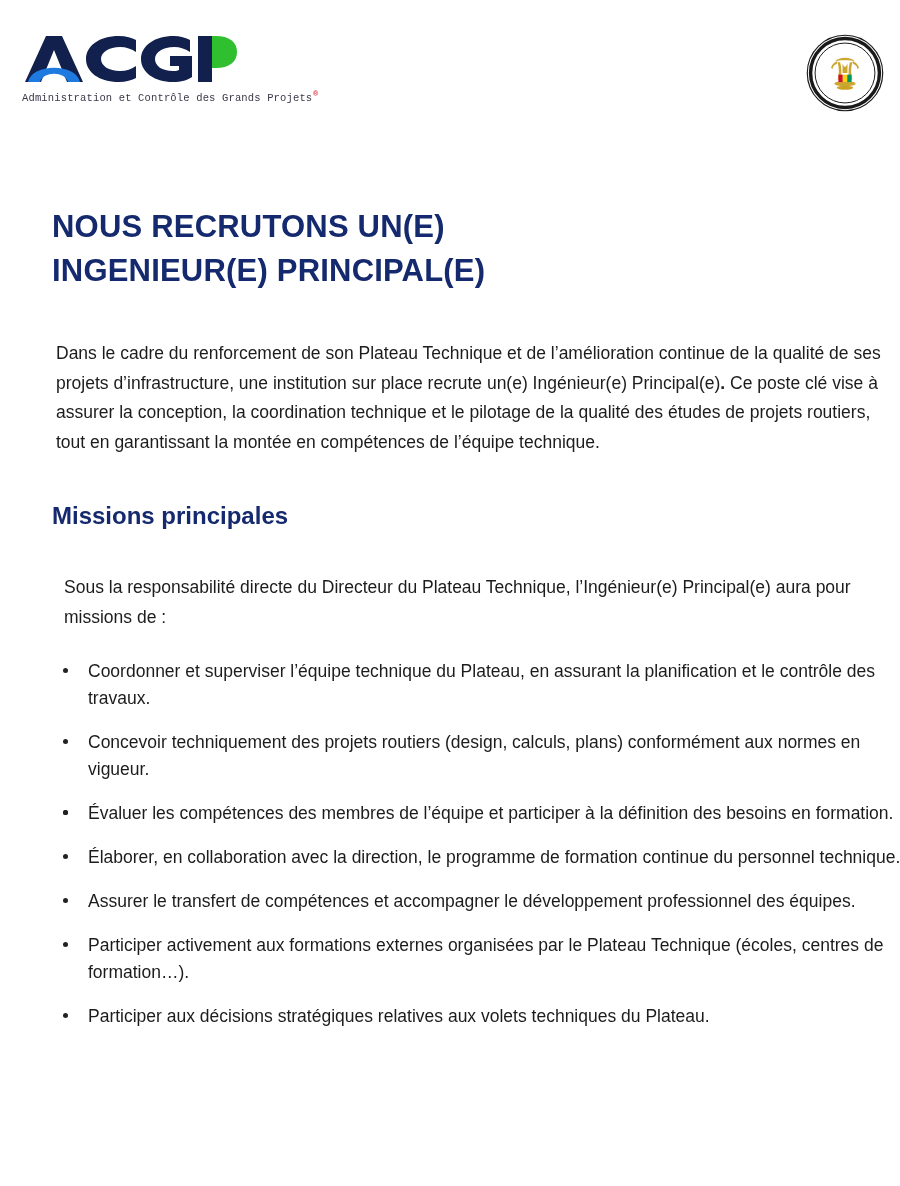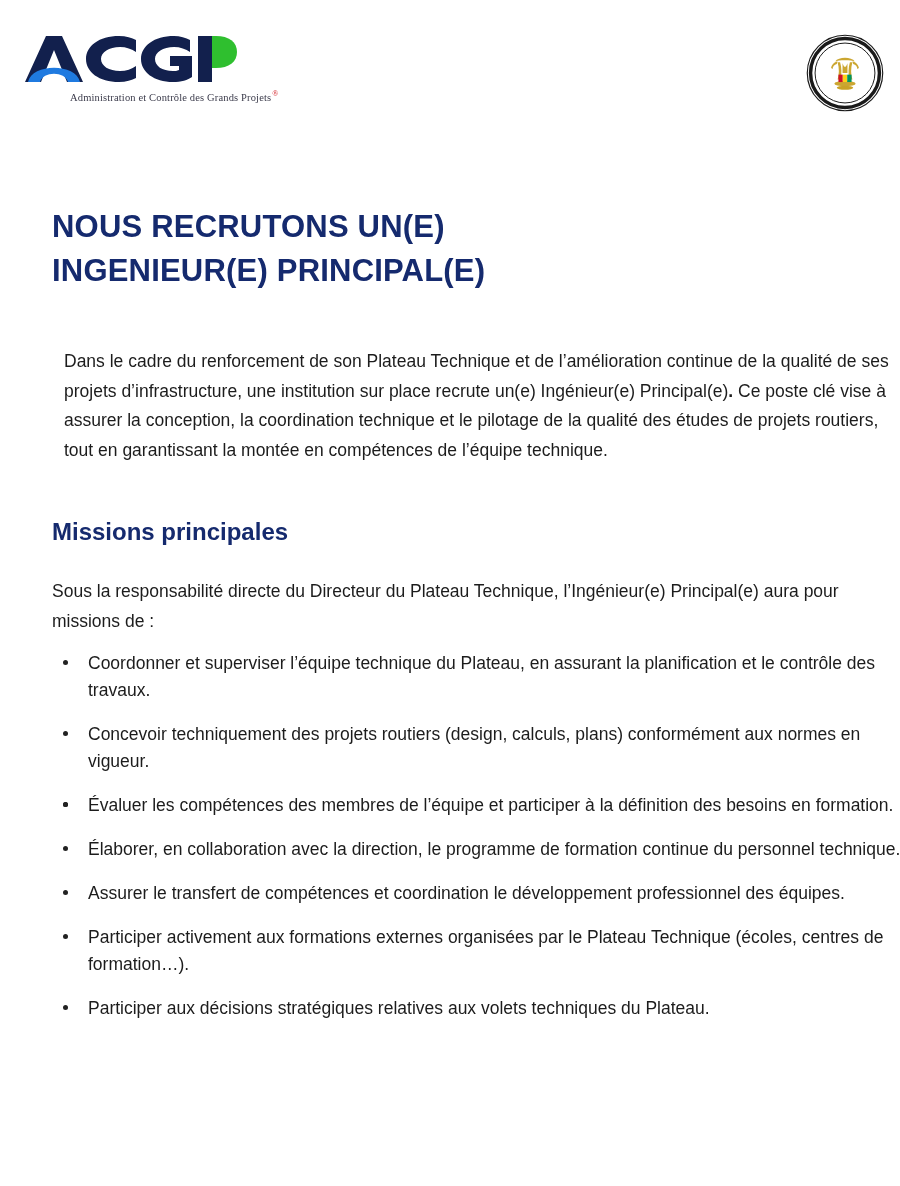--- a/index.html
+++ b/index.html
@@ -38,28 +38,27 @@
 
   .logo-mark {
     position: relative;
     height: 58px;
     width: 215px;
   }
 
   .logo-svg { display: block; }
 
   .logo-tagline {
-    font-family: Liberation Serif, serif;
+    font-family: Liberation Mono, monospace;
     font-size: 10.5px;
     color: #3a3a4a;
     letter-spacing: 0.15px;
     white-space: nowrap;
     margin-top: 1px;
     position: relative;
-    margin-left: 48px;
   }
   .logo-tagline .reg {
     color: #d21f26;
     font-size: 8px;
     vertical-align: super;
     margin-left: 1px;
   }
 
   .seal {
     position: absolute;
@@ -82,40 +81,40 @@
     font-family: "Liberation Sans", sans-serif;
     font-weight: bold;
     font-size: 31px;
     line-height: 44px;
     letter-spacing: 0.2px;
     margin: 0;
   }
   .headline .line { display: block; }
 
   .intro {
-    margin: 12px;
+    margin: 4px;
     padding-top: 42px;
     font-size: 17.5px;
     line-height: 29.5px;
     color: #1c1c1c;
     max-width: 848px;
   }
   .intro b { font-weight: bold; }
 
   .section-title {
     color: #152a6e;
     font-weight: bold;
     font-size: 24px;
     line-height: 30px;
     margin: 0;
     padding-top: 40px;
   }
 
   .lead {
-    margin: 0;
+    margin: 12px;
     padding-top: 30px;
     font-size: 17.5px;
     line-height: 29.5px;
     color: #1c1c1c;
     max-width: 810px;
   }
 
   ul.bullets {
     list-style: none;
     margin: 0;
@@ -217,19 +216,19 @@
     <h2 class="section-title">Missions principales</h2>
 
     <p class="lead">Sous la responsabilité directe du Directeur du Plateau Technique, l’Ingénieur(e) Principal(e) aura pour missions de :</p>
 
     <ul class="bullets">
       <li><span class="dot"></span><span>Coordonner et superviser l’équipe technique du Plateau, en assurant la planification et le contrôle des travaux.</span></li>
       <li><span class="dot"></span><span>Concevoir techniquement des projets routiers (design, calculs, plans) conformément aux normes en vigueur.</span></li>
       <li><span class="dot"></span></li>
       <li><span class="dot"></span><span>Évaluer les compétences des membres de l’équipe et participer à la définition des besoins en formation.</span></li>
       <li><span class="dot"></span><span>Élaborer, en collaboration avec la direction, le programme de formation continue du personnel technique.</span></li>
-      <li><span class="dot"></span><span>Assurer le transfert de compétences et coordination le développement professionnel des équipes.</span></li>
+      <li><span class="dot"></span><span>Assurer le transfert de compétences et accompagner le développement professionnel des équipes.</span></li>
       <li><span class="dot"></span><span>Participer activement aux formations externes organisées par le Plateau Technique (écoles, centres de formation…).</span></li>
       <li><span class="dot"></span><span>Participer aux décisions stratégiques relatives aux volets techniques du Plateau.</span></li>
     </ul>
 
   </div>
 </div>
 
 </body></html>

